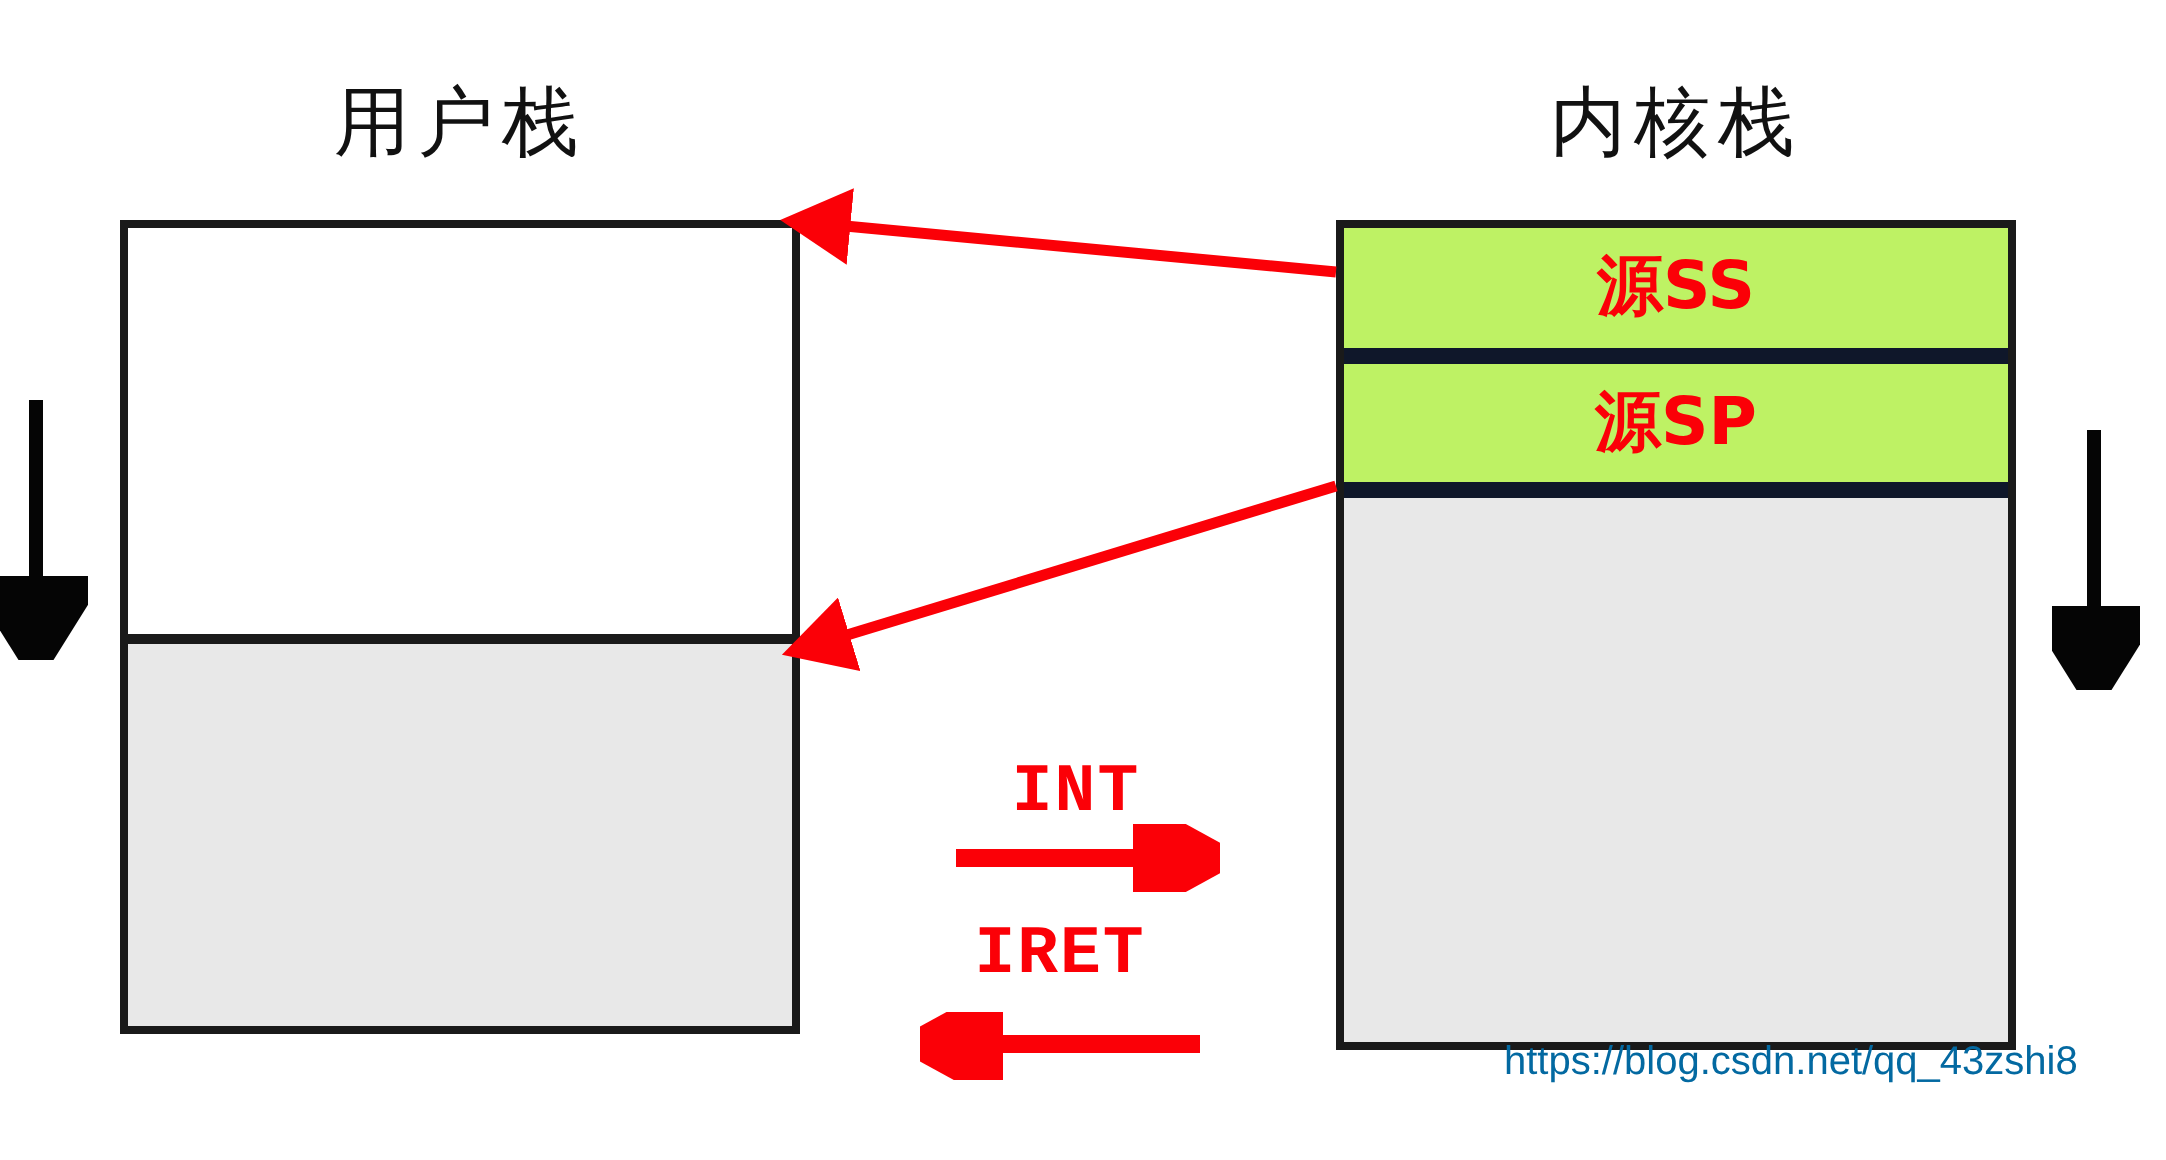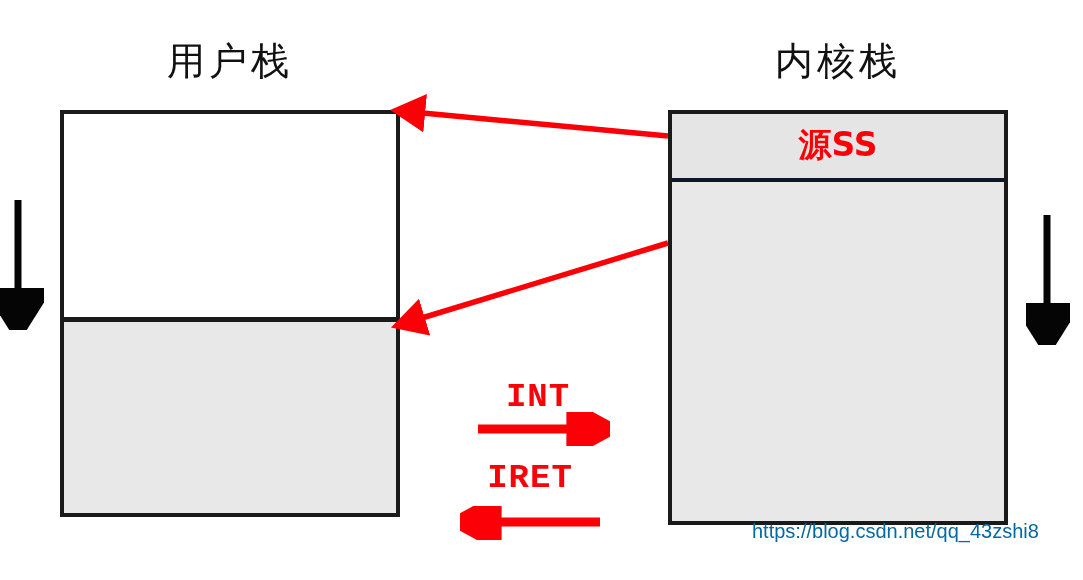--- a/index.html
+++ b/index.html
@@ -67,26 +67,26 @@
     width: 340px;
     height: 415px;
     border: 4px solid #1a1a1a;
     box-sizing: border-box;
     background: #ffffff;
     display: flex;
     flex-direction: column;
   }
   .kstack-cell {
     flex: 0 0 67.6px;
-    border-bottom: 4px solid #0f172a;
+    border-bottom: 8px solid #0f172a;
     box-sizing: border-box;
     display: flex;
     align-items: center;
     justify-content: center;
-    background: #e5e5e5;
+    background: #bef264;
     color: #fb0007;
     font-size: 33px;
     font-weight: bold;
     letter-spacing: 0px;
     font-family: "DejaVu Sans", "Liberation Sans", sans-serif;
   }
   .kstack-cell.empty {
     flex: 1 1 auto;
     background: #e8e8e8;
     border-bottom: none;
@@ -139,20 +139,21 @@
 
   <div id="title-user" class="stack-title">用户栈</div>
 
   <div id="user-stack">
     <div id="user-stack-free"></div>
     <div id="user-stack-used"></div>
   </div>
 
   <div id="kernel-stack">
     <div class="kstack-cell">源SS</div>
+    <div class="kstack-cell">源SP</div>
     <div class="kstack-cell empty"></div>
   </div>
 
   <svg class="growth-arrow" style="left:0px; top:190px;" width="44" height="140">
     <defs>
       <marker id="blk-head" markerWidth="10" markerHeight="10" refX="2" refY="5" orient="auto" markerUnits="strokeWidth">
         <path d="M0,0 L0,10 L8,5 z" fill="#050505"></path>
       </marker>
     </defs>
     <line x1="18" y1="10" x2="18" y2="112" stroke="#050505" stroke-width="7" marker-end="url(#blk-head)"></line>

